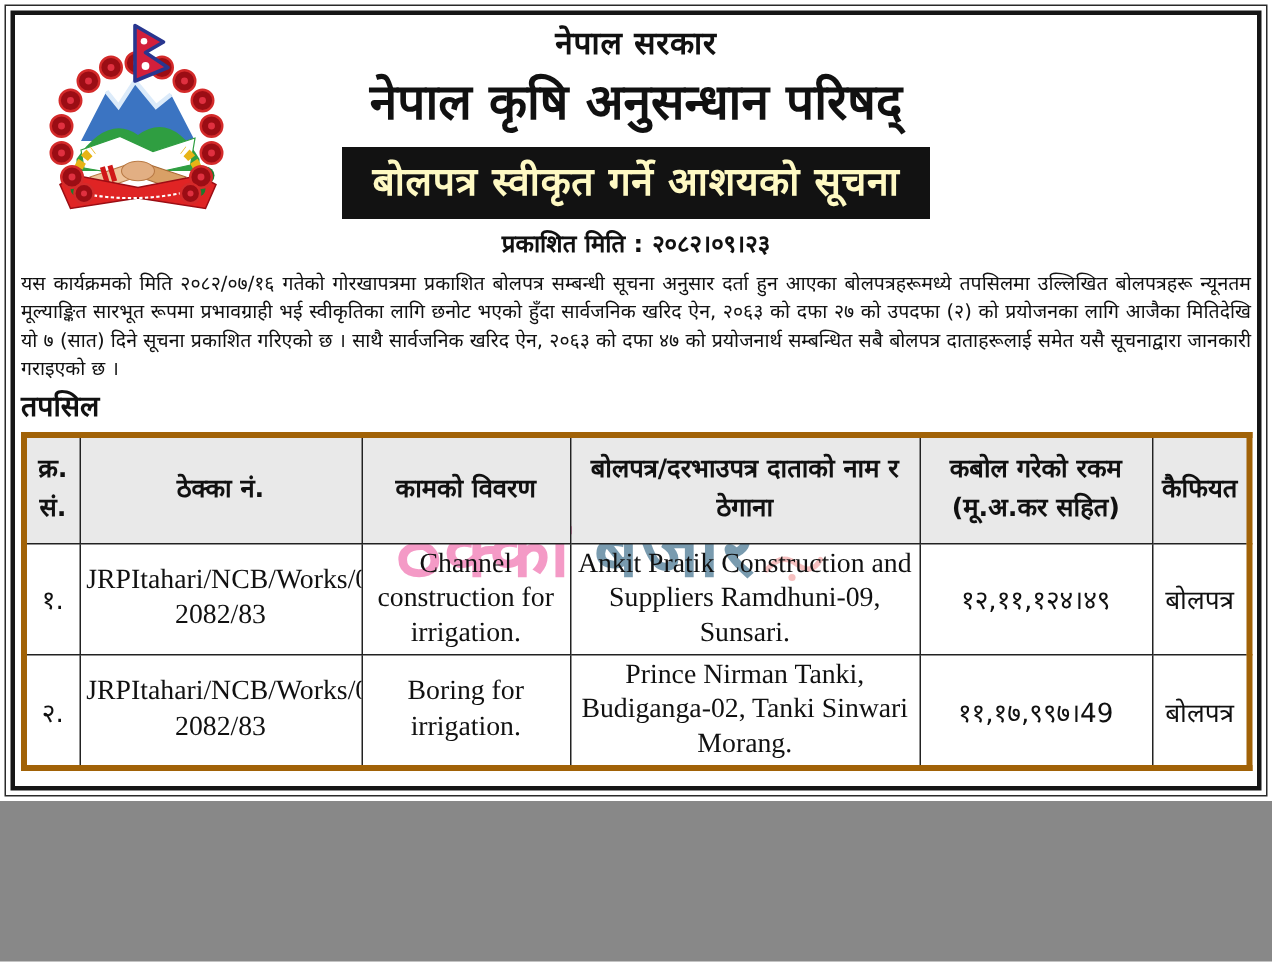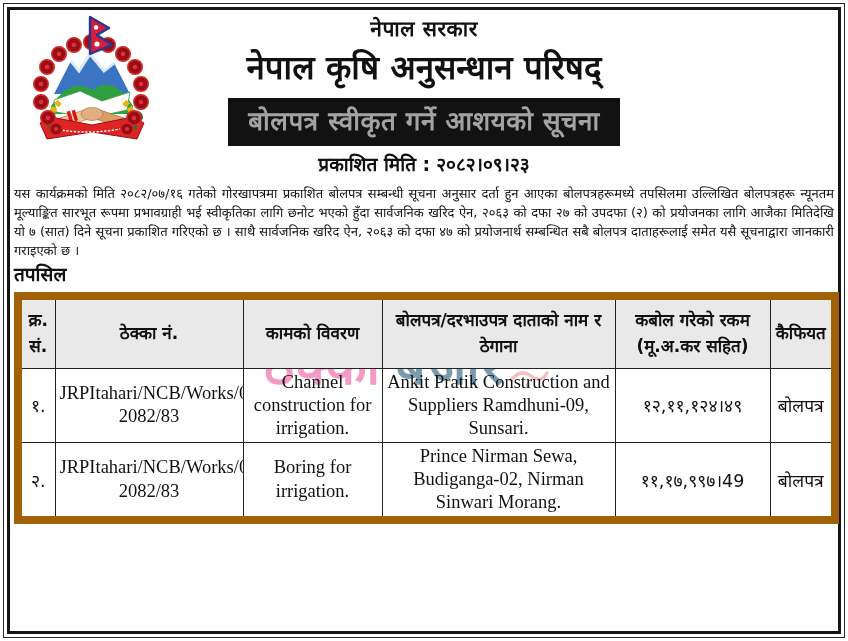--- a/index.html
+++ b/index.html
@@ -1,54 +1,54 @@
 <!DOCTYPE html>
 <html><head>
 <meta charset="utf-8">
 <style>
   * { margin:0; padding:0; box-sizing:border-box; }
   html,body { background:#888; }
   .page {
-    position:relative; width:848px; height:641px; background:#ffffff;
+    position:relative; width:848px; height:534px; background:#ffffff;
     font-family:"DejaVu Sans", sans-serif; color:#111; overflow:hidden;
     margin:0 auto;
   }
   .border-outer { position:absolute; inset:3px; border:1.5px solid #2a2a2a; pointer-events:none; }
   .border-inner { position:absolute; inset:7px; border:3px solid #161616; pointer-events:none; }
   .content { position:absolute; left:14px; top:12px; right:14px; bottom:12px; }
 
   
   .emblem { position:absolute; left:16px; top:2px; width:124px; height:140px; }
   .header-text { text-align:center; padding-top:2px; }
   .gov-line   { font-size:21px; font-weight:bold; letter-spacing:0.5px; }
   .council-line { font-size:33px; font-weight:bold; margin-top:2px; }
   .program-line { font-size:30px; font-weight:bold; margin-top:3px;
                   -webkit-text-stroke:0.7px #111; letter-spacing:0.5px; }
-  .notice-banner { display:inline-block; margin-top:9px; background:#121212; color:#a3a3a3;
+  .notice-banner { display:inline-block; margin-top:9px; background:#121212; color:#fef9c3;
                    font-size:26px; font-weight:bold; padding:4px 20px 8px 20px;
                    letter-spacing:0.5px; }
-  .pub-date { margin-top:5px; font-size:19px; font-weight:bold; }
+  .pub-date { margin-top:5px; font-size:16px; font-weight:bold; }
   .pub-date .lbl { margin-right:6px; }
 
   
   .body-text { position:relative; z-index:1; margin-top:7px; font-size:13px;
                line-height:19px; text-align:justify; }
   .tapasil { font-size:19px; font-weight:bold; margin-top:1px; position:relative; z-index:1; }
 
   
   .watermark { position:absolute; left:250px; top:316px; z-index:0; font-weight:bold;
                font-size:52px; letter-spacing:2px; opacity:0.55; white-space:nowrap;
                pointer-events:none; }
   .wm1 { color:#ec4899; }
   .wm2 { color:#0c4a6e; margin-left:14px; }
   .wm-swoosh { display:inline-block; vertical-align:-6px; margin-left:2px; }
 
   
   table.notice-table { position:relative; z-index:1; border-collapse:collapse; margin-top:5px;
-                       width:817px; table-layout:fixed; border:8px solid #a16207; }
+                       width:817px; table-layout:fixed; border:4px solid #a16207; }
   .notice-table th, .notice-table td { border:1.2px solid #222; vertical-align:middle;
                        text-align:center; padding:2px 4px; overflow:hidden; }
   .notice-table th { background:#e9e9e9; font-size:17px; font-weight:bold;
                      white-space:pre-line; height:72px; line-height:1.5; }
   .notice-table td { height:68px; }
   .cell-np { font-size:17.5px; }
   .cell-en { font-family:"Liberation Serif", serif; font-size:18.5px; line-height:1.25; }
   .col-sn { width:37px; } .col-contract { width:188px; } .col-work { width:139px; }
   .col-bidder { width:233px; } .col-amount { width:155px; } .col-remarks { width:65px; }
 </style>
@@ -194,21 +194,21 @@
           <td class="cell-en">JRPItahari/NCB/Works/03-2082/83</td>
           <td class="cell-en">Channel construction for irrigation.</td>
           <td class="cell-en">Ankit Pratik Construction and Suppliers Ramdhuni-09, Sunsari.</td>
           <td class="cell-np">१२,११,१२४।४९</td>
           <td class="cell-np">बोलपत्र</td>
         </tr>
         <tr>
           <td class="cell-np">२.</td>
           <td class="cell-en">JRPItahari/NCB/Works/04-2082/83</td>
           <td class="cell-en">Boring for irrigation.</td>
-          <td class="cell-en">Prince Nirman Sewa, Budiganga-02, Nirman Sinwari Morang.</td>
+          <td class="cell-en">Prince Nirman Tanki, Budiganga-02, Tanki Sinwari Morang.</td>
           <td class="cell-np">११,१७,९९७।49</td>
           <td class="cell-np">बोलपत्र</td>
         </tr>
       </tbody>
     </table>
 
   </div>
 </div>
 
 </body></html>

